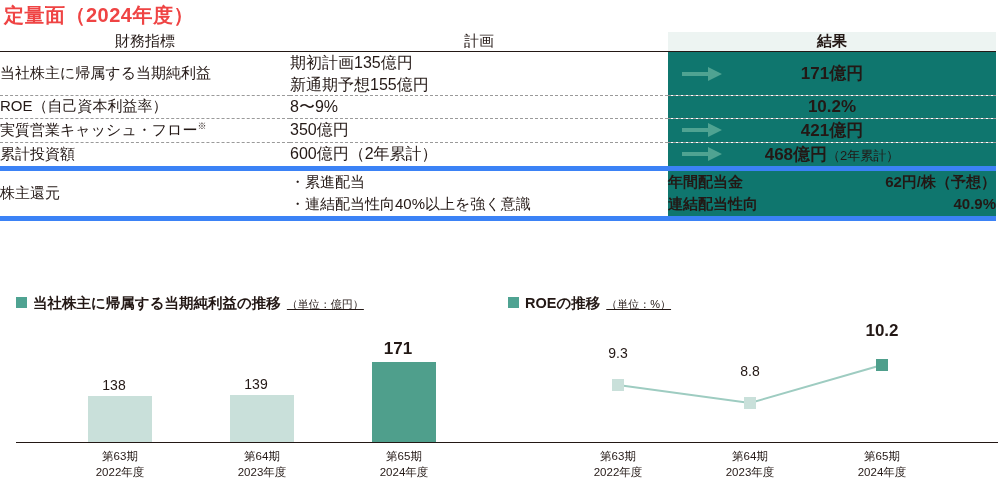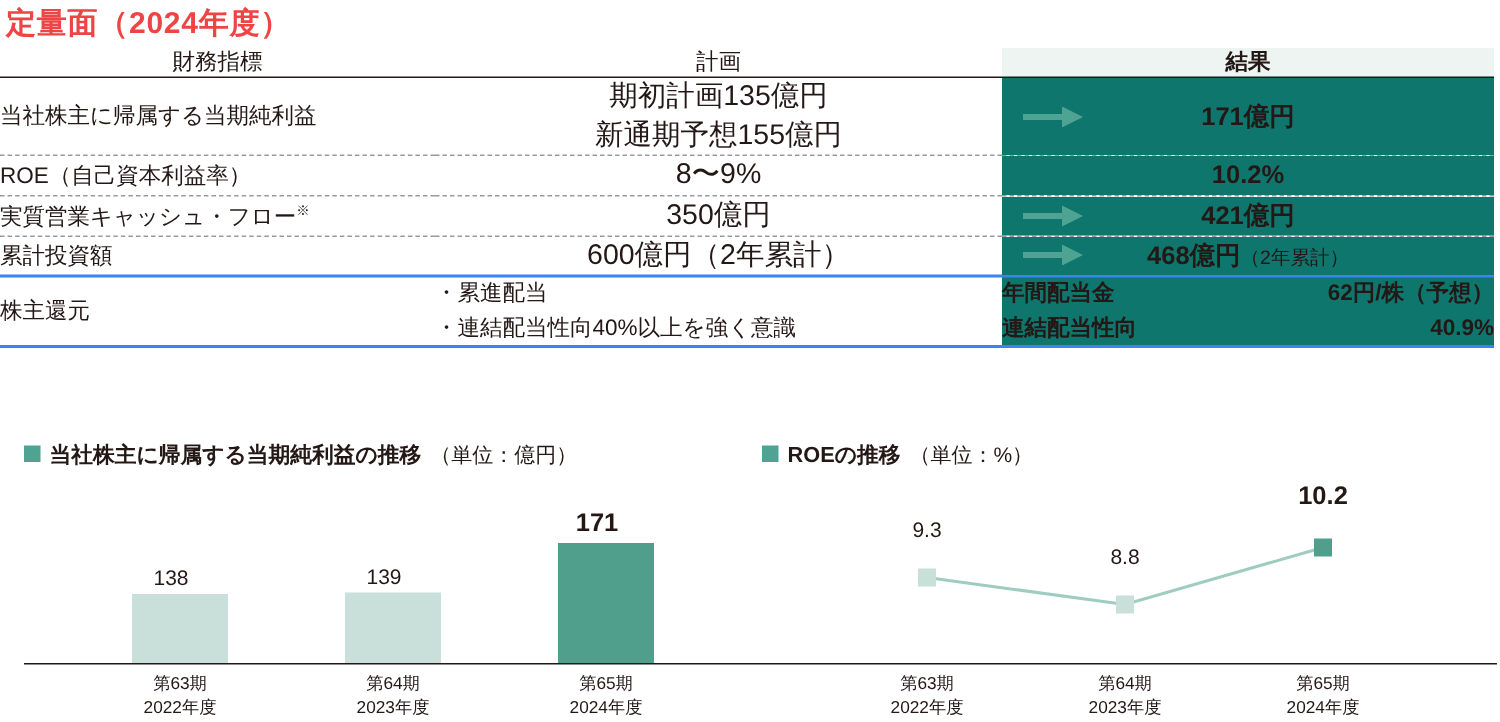--- a/index.html
+++ b/index.html
@@ -63,30 +63,30 @@
     background: #edf4f2;
     font-weight: bold !important;
   }
   .col-result {
     background: #0f766e;
   }
   .row-sep td {
     border-bottom: 1px dashed #9a9a9a;
   }
   .row-solid td {
-    border-bottom: 2px solid #3b82f6;
+    border-bottom: 5px solid #3b82f6;
   }
   .lbl {
     font-size: 15px;
     text-align: left;
     padding: 6px 0 6px 2px;
   }
   .plan {
-    font-size: 19px;
-    text-align: center;
+    font-size: 16px;
+    text-align: left;
     padding: 6px 0;
     line-height: 1.35;
   }
   .result-cell {
     position: relative;
     font-size: 17px;
     font-weight: bold;
     text-align: center;
     padding: 6px 0;
   }
@@ -154,22 +154,23 @@
   }
   .sq {
     width: 11px;
     height: 11px;
     background: #4fa392;
     display: inline-block;
     position: relative;
     top: 0px;
   }
   .chart-unit {
-    font-size: 14px;
+    font-size: 11px;
     font-weight: normal;
+    text-decoration: underline;
   }
 
   .plot {
     position: relative;
     margin-top: 10px;
     height: 120px;
   }
   .axis {
     position: absolute;
     left: 0;

